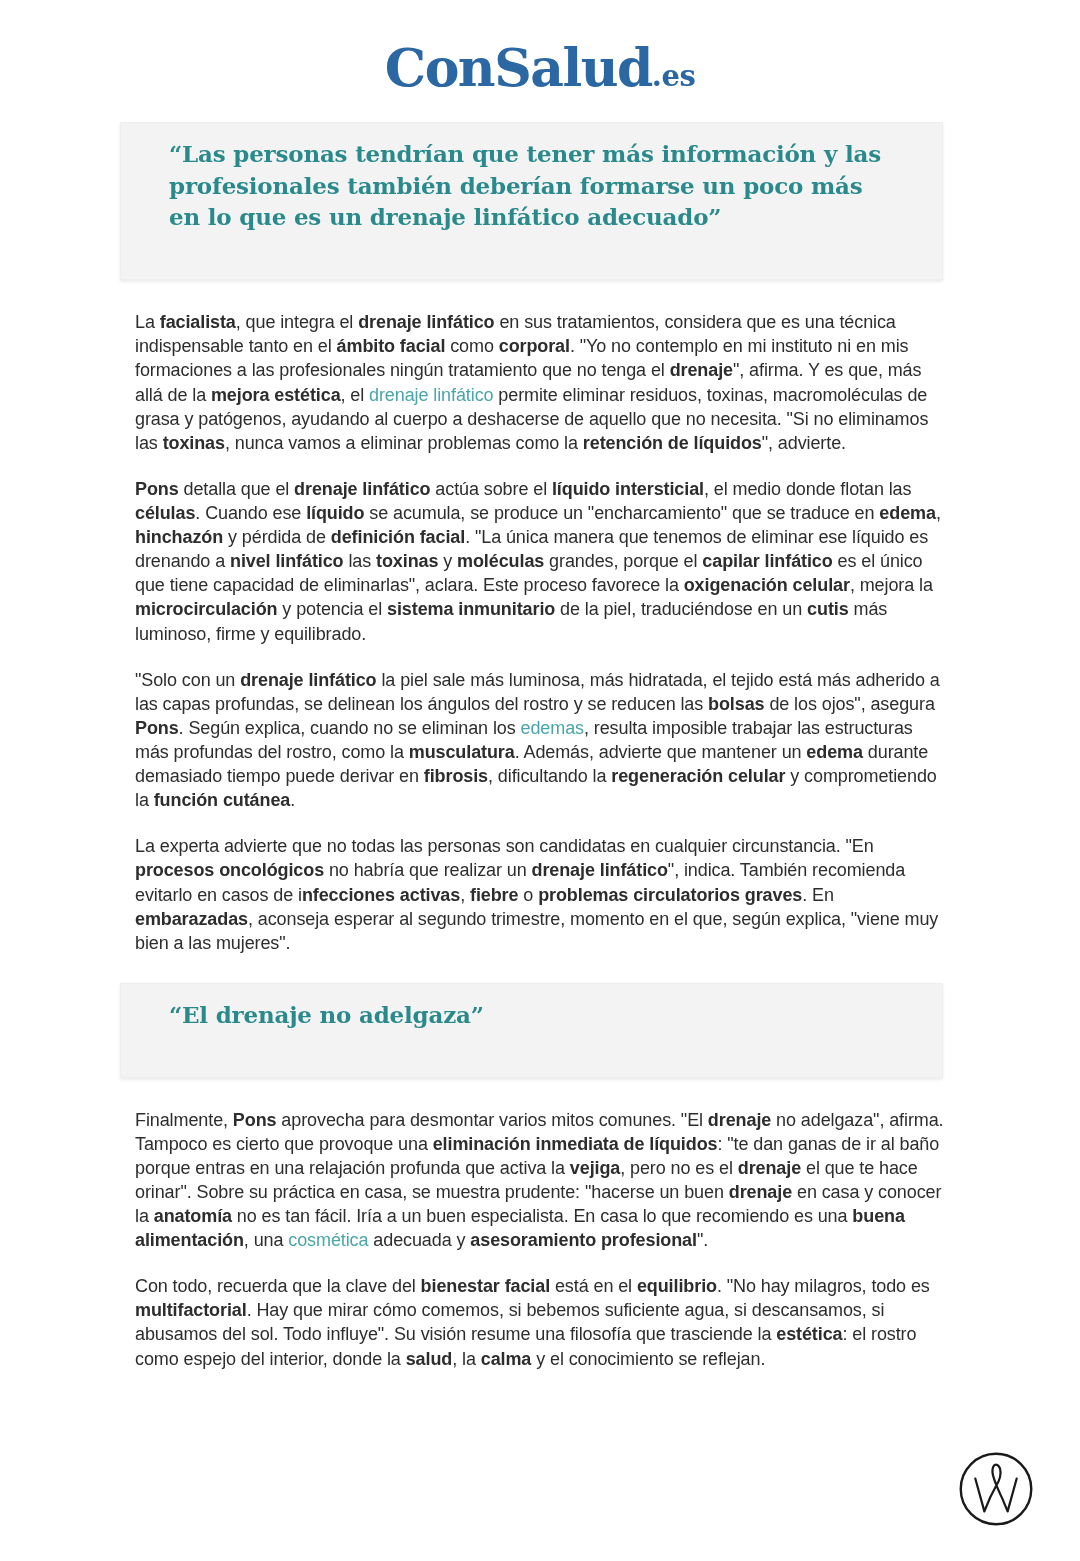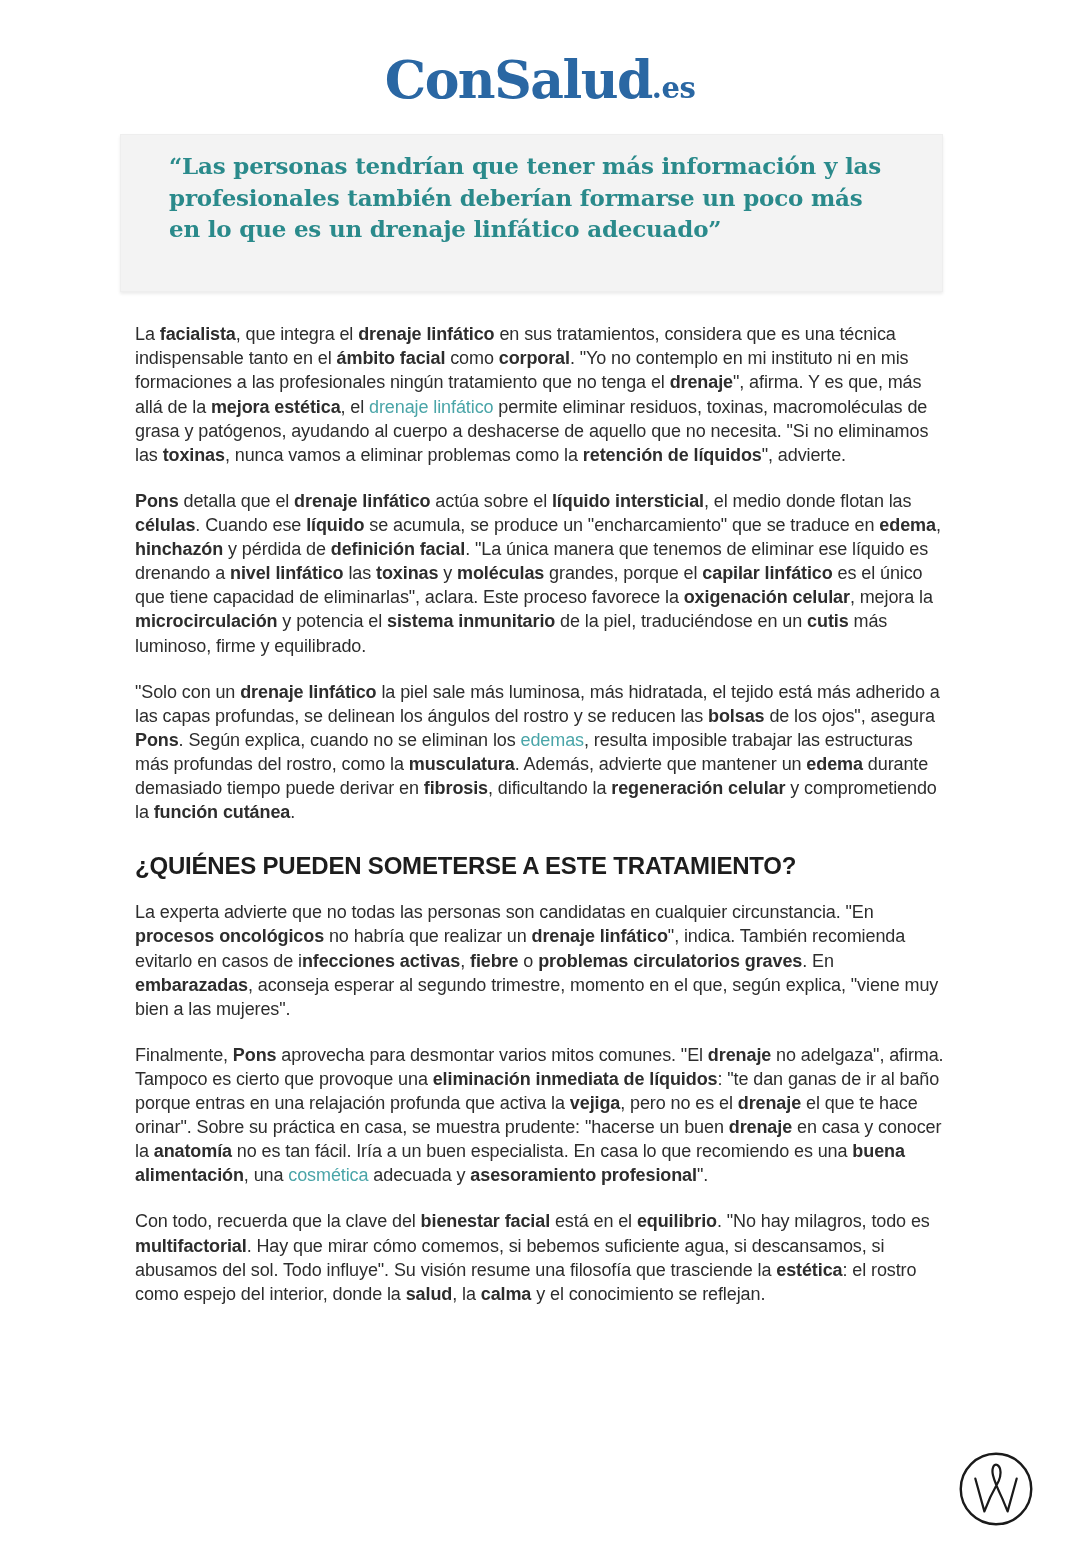--- a/index.html
+++ b/index.html
@@ -3,21 +3,21 @@
 <meta charset="utf-8">
 <style>
   html,body { margin:0; padding:0; }
   body {
     width:1080px; height:1561px; position:relative;
     background:#ffffff; overflow:hidden;
     font-family:"Liberation Sans", sans-serif;
     color:#2d2d2d;
   }
   
-  .header { text-align:center; padding-top:42px;margin-top:12px; }
+  .header { text-align:center; padding-top:42px; }
   .logo {
     display:inline-block; text-decoration:none;
     font-family:"DejaVu Serif", serif; font-weight:bold;
     color:#2a67a3; font-size:52px; letter-spacing:-1.5px; line-height:1;
   }
   .logo .suffix { font-size:29px; letter-spacing:-0.5px; }
 
   
   .content { width:810px; margin:26px 7px 0 135px; }
 
@@ -68,24 +68,26 @@
 <main class="content">
 
   <div class="quote-block">
     <p class="quote-text">“Las personas tendrían que tener más información y las profesionales también deberían formarse un poco más en lo que es un drenaje linfático adecuado”</p>
   </div>
 
   <p class="article-paragraph"><span>La </span><span class="b">facialista</span><span>, que integra el </span><span class="b">drenaje linfático</span><span> en sus tratamientos, considera que es una técnica indispensable tanto en el </span><span class="b">ámbito facial</span><span> como </span><span class="b">corporal</span><span>. "Yo no contemplo en mi instituto ni en mis formaciones a las profesionales ningún tratamiento que no tenga el </span><span class="b">drenaje</span><span>", afirma. Y es que, más allá de la </span><span class="b">mejora estética</span><span>, el </span><a class="link">drenaje linfático</a><span> permite eliminar residuos, toxinas, macromoléculas de grasa y patógenos, ayudando al cuerpo a deshacerse de aquello que no necesita. "Si no eliminamos las </span><span class="b">toxinas</span><span>, nunca vamos a eliminar problemas como la </span><span class="b">retención de líquidos</span><span>", advierte.</span></p>
   <p class="article-paragraph"><span class="b">Pons</span><span> detalla que el </span><span class="b">drenaje linfático</span><span> actúa sobre el </span><span class="b">líquido intersticial</span><span>, el medio donde flotan las </span><span class="b">células</span><span>. Cuando ese </span><span class="b">líquido</span><span> se acumula, se produce un "encharcamiento" que se traduce en </span><span class="b">edema</span><span>, </span><span class="b">hinchazón</span><span> y pérdida de </span><span class="b">definición facial</span><span>. "La única manera que tenemos de eliminar ese líquido es drenando a </span><span class="b">nivel linfático</span><span> las </span><span class="b">toxinas</span><span> y </span><span class="b">moléculas</span><span> grandes, porque el </span><span class="b">capilar linfático</span><span> es el único que tiene capacidad de eliminarlas", aclara. Este proceso favorece la </span><span class="b">oxigenación celular</span><span>, mejora la </span><span class="b">microcirculación</span><span> y potencia el </span><span class="b">sistema inmunitario</span><span> de la piel, traduciéndose en un </span><span class="b">cutis</span><span> más luminoso, firme y equilibrado.</span></p>
   <p class="article-paragraph"><span>"Solo con un </span><span class="b">drenaje linfático</span><span> la piel sale más luminosa, más hidratada, el tejido está más adherido a las capas profundas, se delinean los ángulos del rostro y se reducen las </span><span class="b">bolsas</span><span> de los ojos", asegura </span><span class="b">Pons</span><span>. Según explica, cuando no se eliminan los </span><a class="link">edemas</a><span>, resulta imposible trabajar las estructuras más profundas del rostro, como la </span><span class="b">musculatura</span><span>. Además, advierte que mantener un </span><span class="b">edema</span><span> durante demasiado tiempo puede derivar en </span><span class="b">fibrosis</span><span>, dificultando la </span><span class="b">regeneración celular</span><span> y comprometiendo la </span><span class="b">función cutánea</span><span>.</span></p>
 
-  <h2 class="section-heading">¿QUIÉNES PUEDEN SOMETERSE A ESTE TRATAMIENTO?</h2>
 
   <p class="article-paragraph"><span>La experta advierte que no todas las personas son candidatas en cualquier circunstancia. "En </span><span class="b">procesos oncológicos</span><span> no habría que realizar un </span><span class="b">drenaje linfático</span><span>", indica. También recomienda evitarlo en casos de i</span><span class="b">nfecciones activas</span><span>, </span><span class="b">fiebre</span><span> o </span><span class="b">problemas circulatorios graves</span><span>. En </span><span class="b">embarazadas</span><span>, aconseja esperar al segundo trimestre, momento en el que, según explica, "viene muy bien a las mujeres".</span></p>
 
+  <div class="quote-block">
+    <p class="quote-text">“El drenaje no adelgaza”</p>
+  </div>
 
   <p class="article-paragraph"><span>Finalmente, </span><span class="b">Pons</span><span> aprovecha para desmontar varios mitos comunes. "El </span><span class="b">drenaje</span><span> no adelgaza", afirma. Tampoco es cierto que provoque una </span><span class="b">eliminación inmediata de líquidos</span><span>: "te dan ganas de ir al baño porque entras en una relajación profunda que activa la </span><span class="b">vejiga</span><span>, pero no es el </span><span class="b">drenaje</span><span> el que te hace orinar". Sobre su práctica en casa, se muestra prudente: "hacerse un buen </span><span class="b">drenaje</span><span> en casa y conocer la </span><span class="b">anatomía</span><span> no es tan fácil. Iría a un buen especialista. En casa lo que recomiendo es una </span><span class="b">buena alimentación</span><span>, una </span><a class="link">cosmética</a><span> adecuada y </span><span class="b">asesoramiento profesional</span><span>".</span></p>
   <p class="article-paragraph"><span>Con todo, recuerda que la clave del </span><span class="b">bienestar facial</span><span> está en el </span><span class="b">equilibrio</span><span>. "No hay milagros, todo es </span><span class="b">multifactorial</span><span>. Hay que mirar cómo comemos, si bebemos suficiente agua, si descansamos, si abusamos del sol. Todo influye". Su visión resume una filosofía que trasciende la </span><span class="b">estética</span><span>: el rostro como espejo del interior, donde la </span><span class="b">salud</span><span>, la </span><span class="b">calma</span><span> y el conocimiento se reflejan.</span></p>
 
 </main>
 
 <div class="w-badge">
   <svg viewBox="0 0 100 100" fill="none" xmlns="http://www.w3.org/2000/svg">
     <circle cx="50" cy="50" r="41" stroke="#1a1a1a" stroke-width="2.8"></circle>
     <path d="M 26 38

